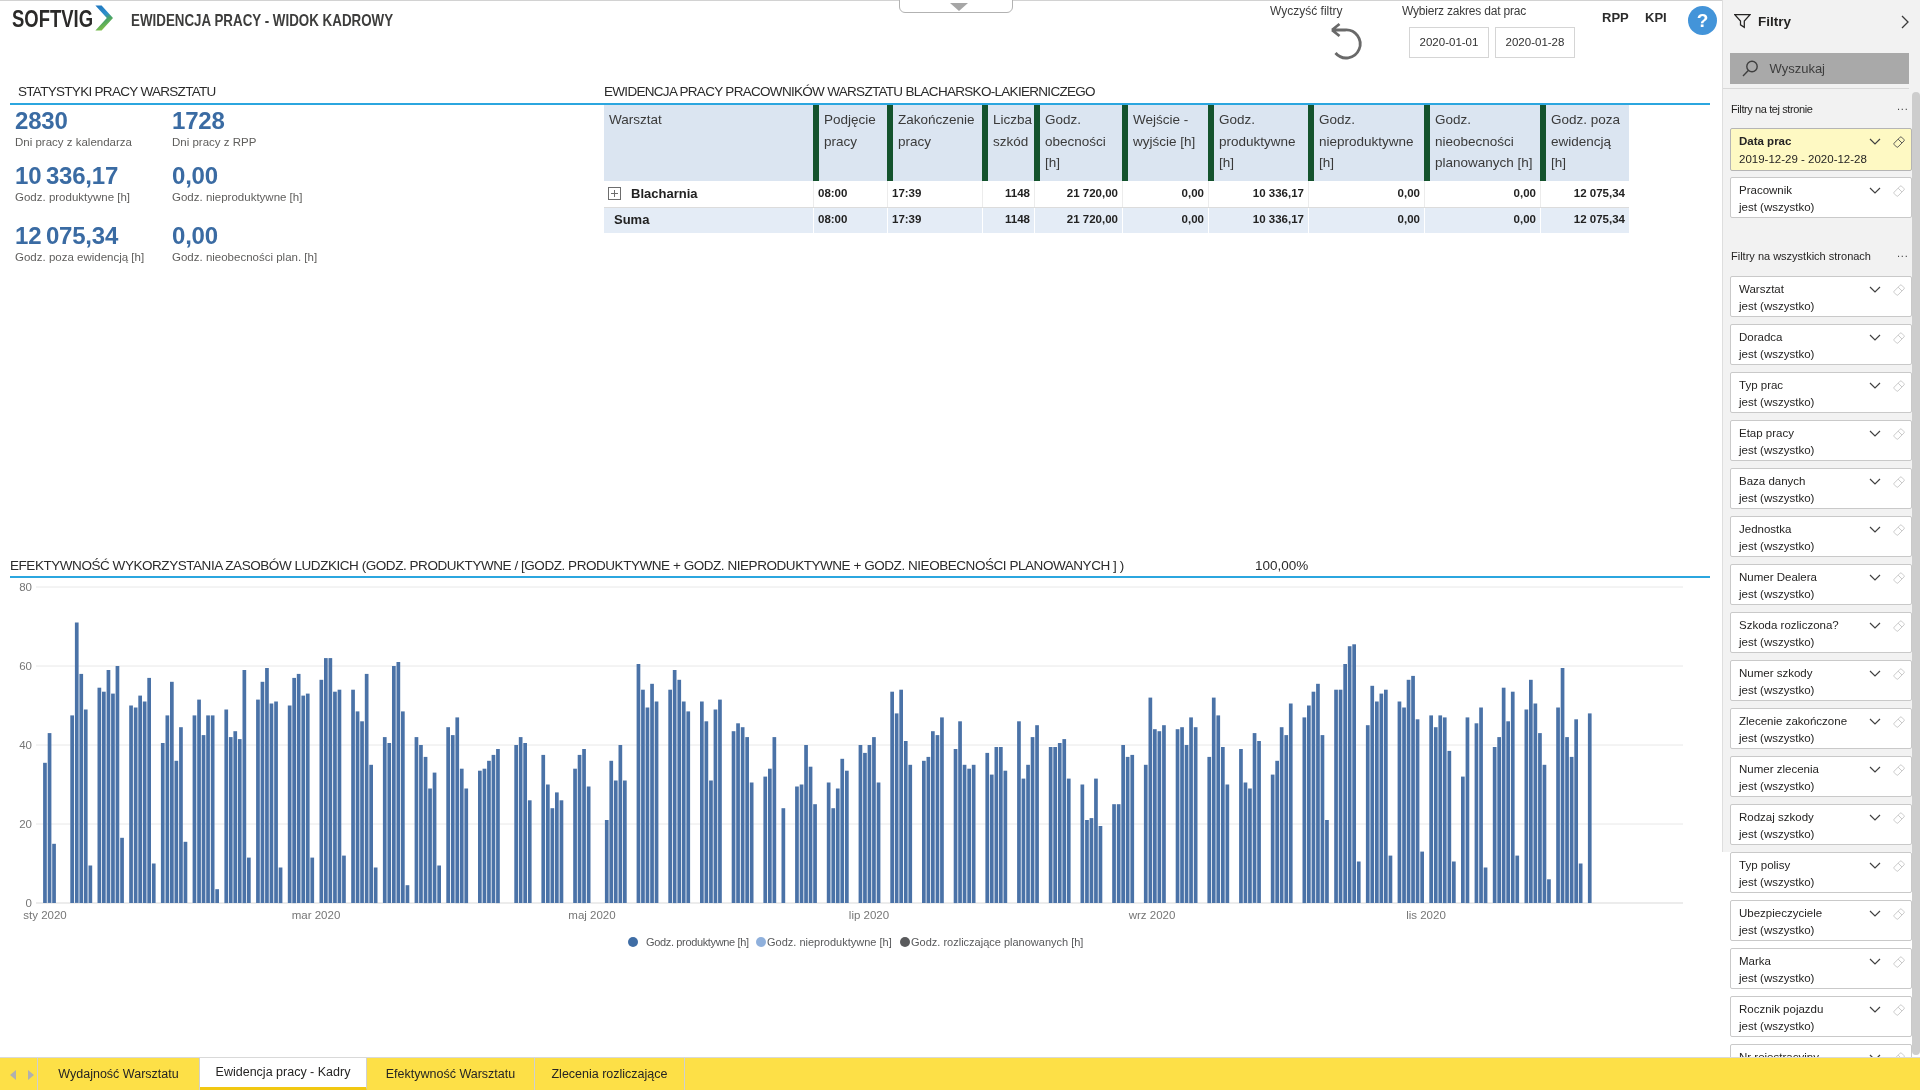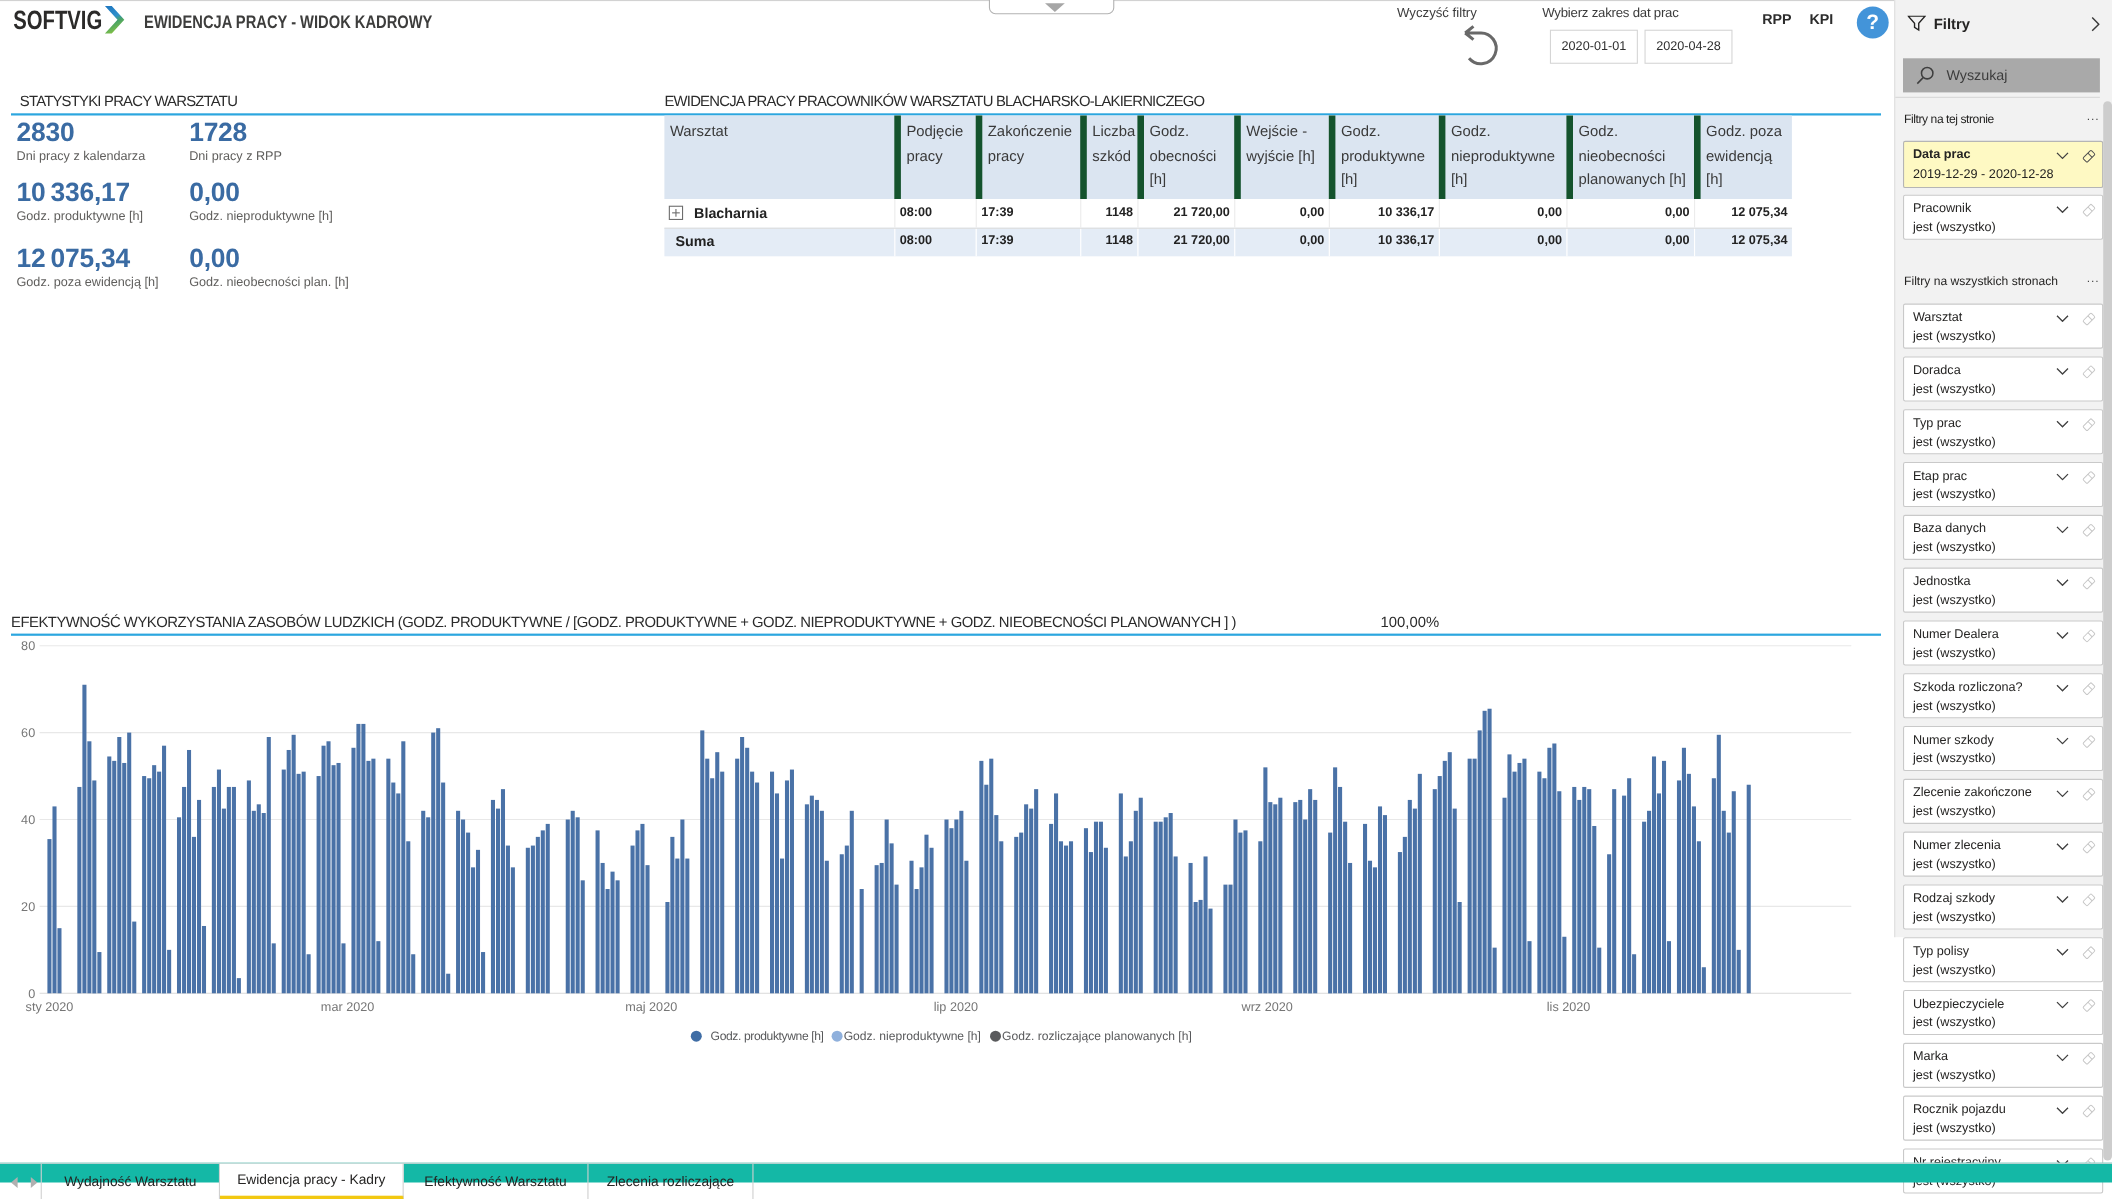--- a/index.html
+++ b/index.html
@@ -50,21 +50,21 @@
 #fdiv{position:absolute;left:0;top:88px;width:186px;height:1px;background:#d8d8d8}
 .fsect{position:absolute;left:8px;font-size:11px;color:#252423}
 .fdots{position:absolute;left:174px;font-size:11px;color:#454545;letter-spacing:0.8px;white-space:nowrap}
 .fcard{position:absolute;left:7px;width:182px;height:41px;background:#fff;border:1px solid #c9c9c9;border-radius:2px}
 .fct{position:absolute;left:8px;top:6px;font-size:11.5px;color:#252423;white-space:nowrap}
 .fcv{position:absolute;left:8px;top:23px;font-size:11.5px;color:#252423;white-space:nowrap}
 .fchev{position:absolute;left:138px;top:9px;width:12px;height:7px}
 .feras{position:absolute;left:161px;top:6px;width:14px;height:14px}
 #fscroll{position:absolute;left:189px;top:92px;width:7.5px;height:963px;background:#cdcdcd;border-radius:4px}
 
-#tabbar{position:absolute;left:0;top:1057px;width:1920px;height:18px;background:#14b8a6;border-top:1px solid #d9d9d9}
+#tabbar{position:absolute;left:0;top:1057px;width:1920px;height:33px;background:#fde047;border-top:1px solid #d9d9d9}
 .tab{position:absolute;top:0;height:33px;font-size:12.5px;color:#252423;text-align:center;line-height:32px;
 border-right:1px solid #d0d0d0;white-space:nowrap;overflow:hidden}
 #tabactive{background:#fff;border-bottom:4px solid #f2c811;line-height:28px;border-right:1px solid #d0d0d0}
 .tarr{position:absolute;top:12px;width:0;height:0}
 </style></head>
 <body>
 <div id="topline"></div>
 
 <svg class="abs" style="left:12px;top:4px" width="110" height="28" viewBox="0 0 110 28">
 <defs>
@@ -80,21 +80,21 @@
 </svg>
 <div id="pagetitle">EWIDENCJA PRACY - WIDOK KADROWY</div>
 <div id="ddwidget"></div>
 <div id="ddtri"></div>
 <div id="clrf">Wyczyść filtry</div>
 <svg class="abs" style="left:1326px;top:21px" width="40" height="42" viewBox="0 0 40 42">
 <path d="M6 9 L13.5 3 M6 9 L13.5 15 M6 9 H19 A14 14 0 1 1 9.5 32" fill="none" stroke="#696969" stroke-width="2.8"></path>
 </svg>
 <div id="wybz">Wybierz zakres dat prac</div>
 <div class="dbox" style="left:1409px">2020-01-01</div>
-<div class="dbox" style="left:1495px">2020-04-28</div>
+<div class="dbox" style="left:1495px">2020-01-28</div>
 <div id="rpp">RPP</div>
 <div id="kpi">KPI</div>
 <div id="help">?</div>
 
 <div class="vtitle" style="left:18px;top:84px">STATYSTYKI PRACY WARSZTATU</div>
 <div id="bluebar1"></div>
 <div class="statn" style="left:15px;top:107px">2830</div>
 <div class="statn" style="left:172px;top:107px">1728</div>
 <div class="statl" style="left:15px;top:136px">Dni pracy z kalendarza</div>
 <div class="statl" style="left:172px;top:136px">Dni pracy z RPP</div>
@@ -518,21 +518,21 @@
         <path d="M1 1 L6 6 L11 1" fill="none" stroke="#404040" stroke-width="1.2"></path>
       </svg>
 <svg class="feras" viewBox="0 0 16 16">
         <g transform="rotate(-45 8 8)">
           <rect x="2" y="5" width="12" height="6.2" rx="1.2" fill="none" stroke="#c6c6c6" stroke-width="1"></rect>
           <line x1="9.6" y1="5" x2="9.6" y2="11.2" stroke="#c6c6c6" stroke-width="1"></line>
         </g>
       </svg>
 </div>
 <div class="fcard" style="top:420px">
-<div class="fct">Etap prac</div>
+<div class="fct">Etap pracy</div>
       <div class="fcv">jest (wszystko)</div>
 <svg class="fchev" viewBox="0 0 12 7">
         <path d="M1 1 L6 6 L11 1" fill="none" stroke="#404040" stroke-width="1.2"></path>
       </svg>
 <svg class="feras" viewBox="0 0 16 16">
         <g transform="rotate(-45 8 8)">
           <rect x="2" y="5" width="12" height="6.2" rx="1.2" fill="none" stroke="#c6c6c6" stroke-width="1"></rect>
           <line x1="9.6" y1="5" x2="9.6" y2="11.2" stroke="#c6c6c6" stroke-width="1"></line>
         </g>
       </svg>

